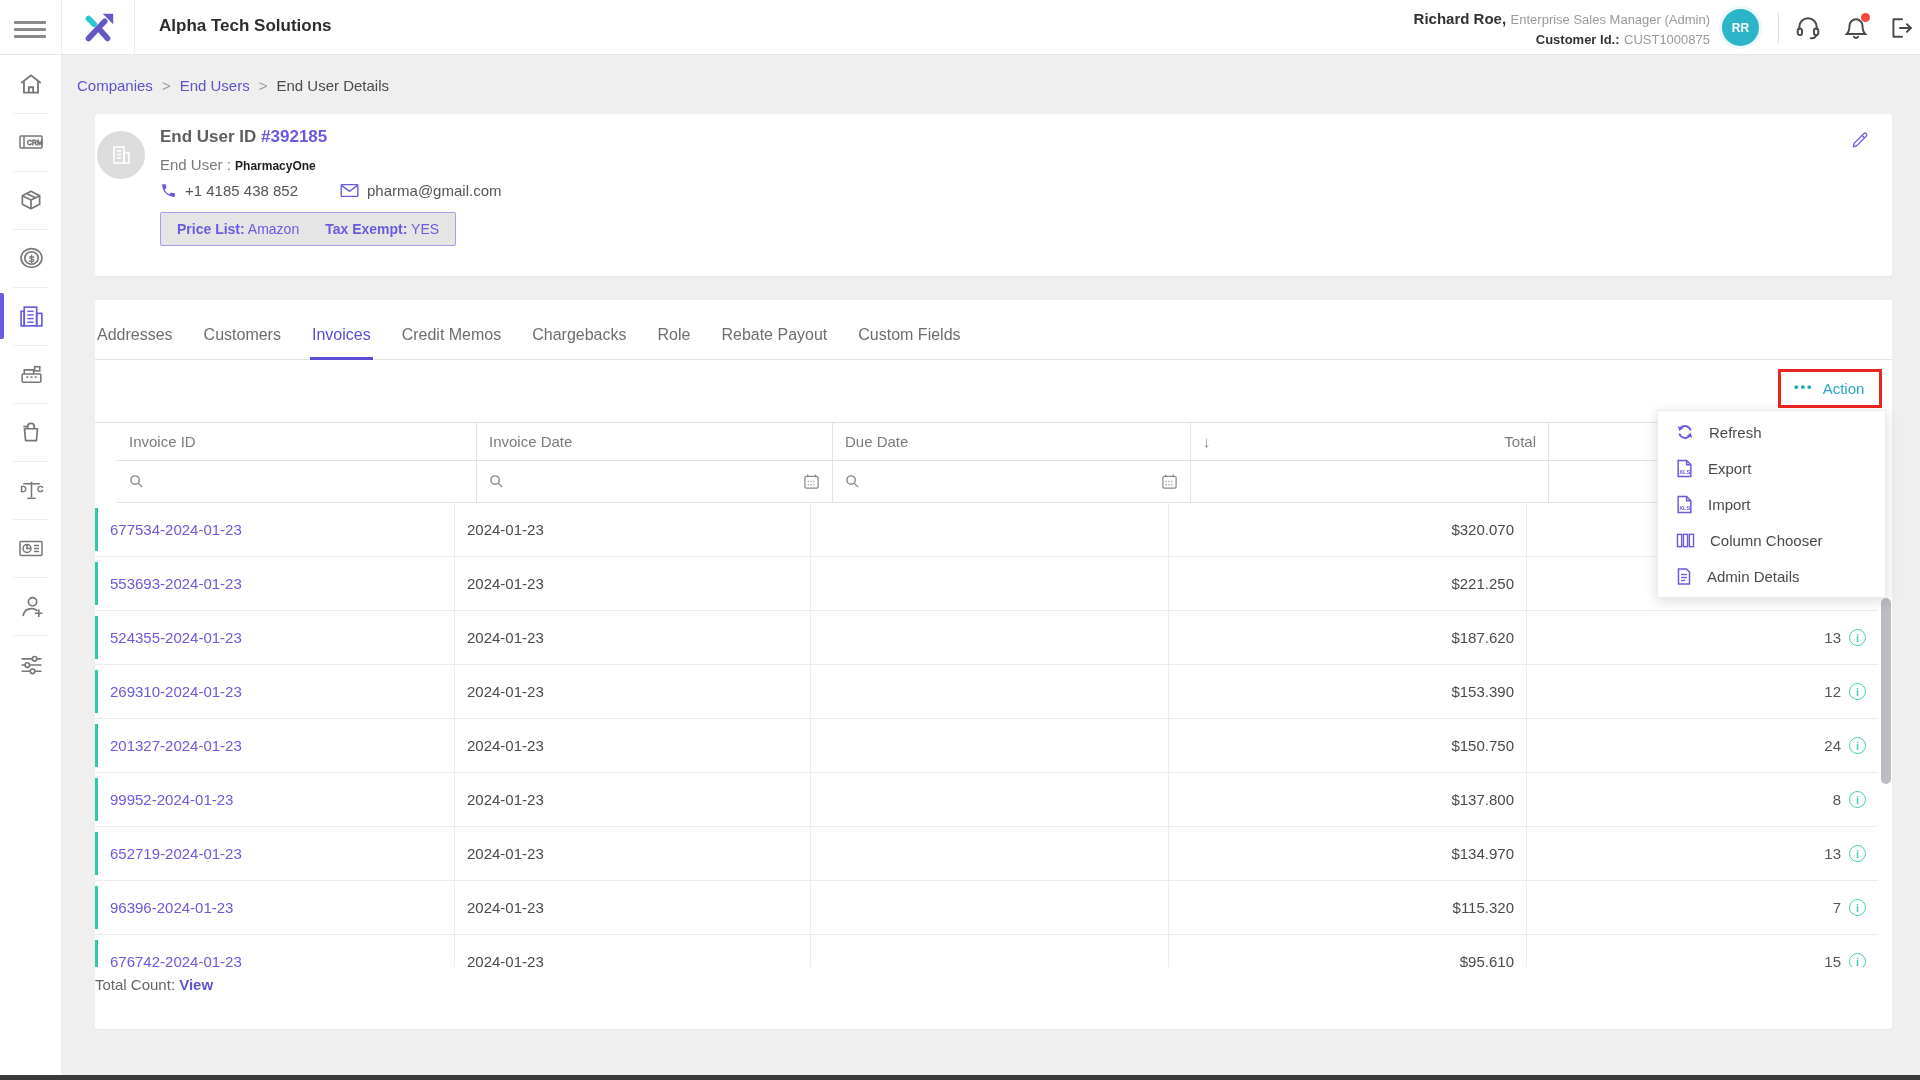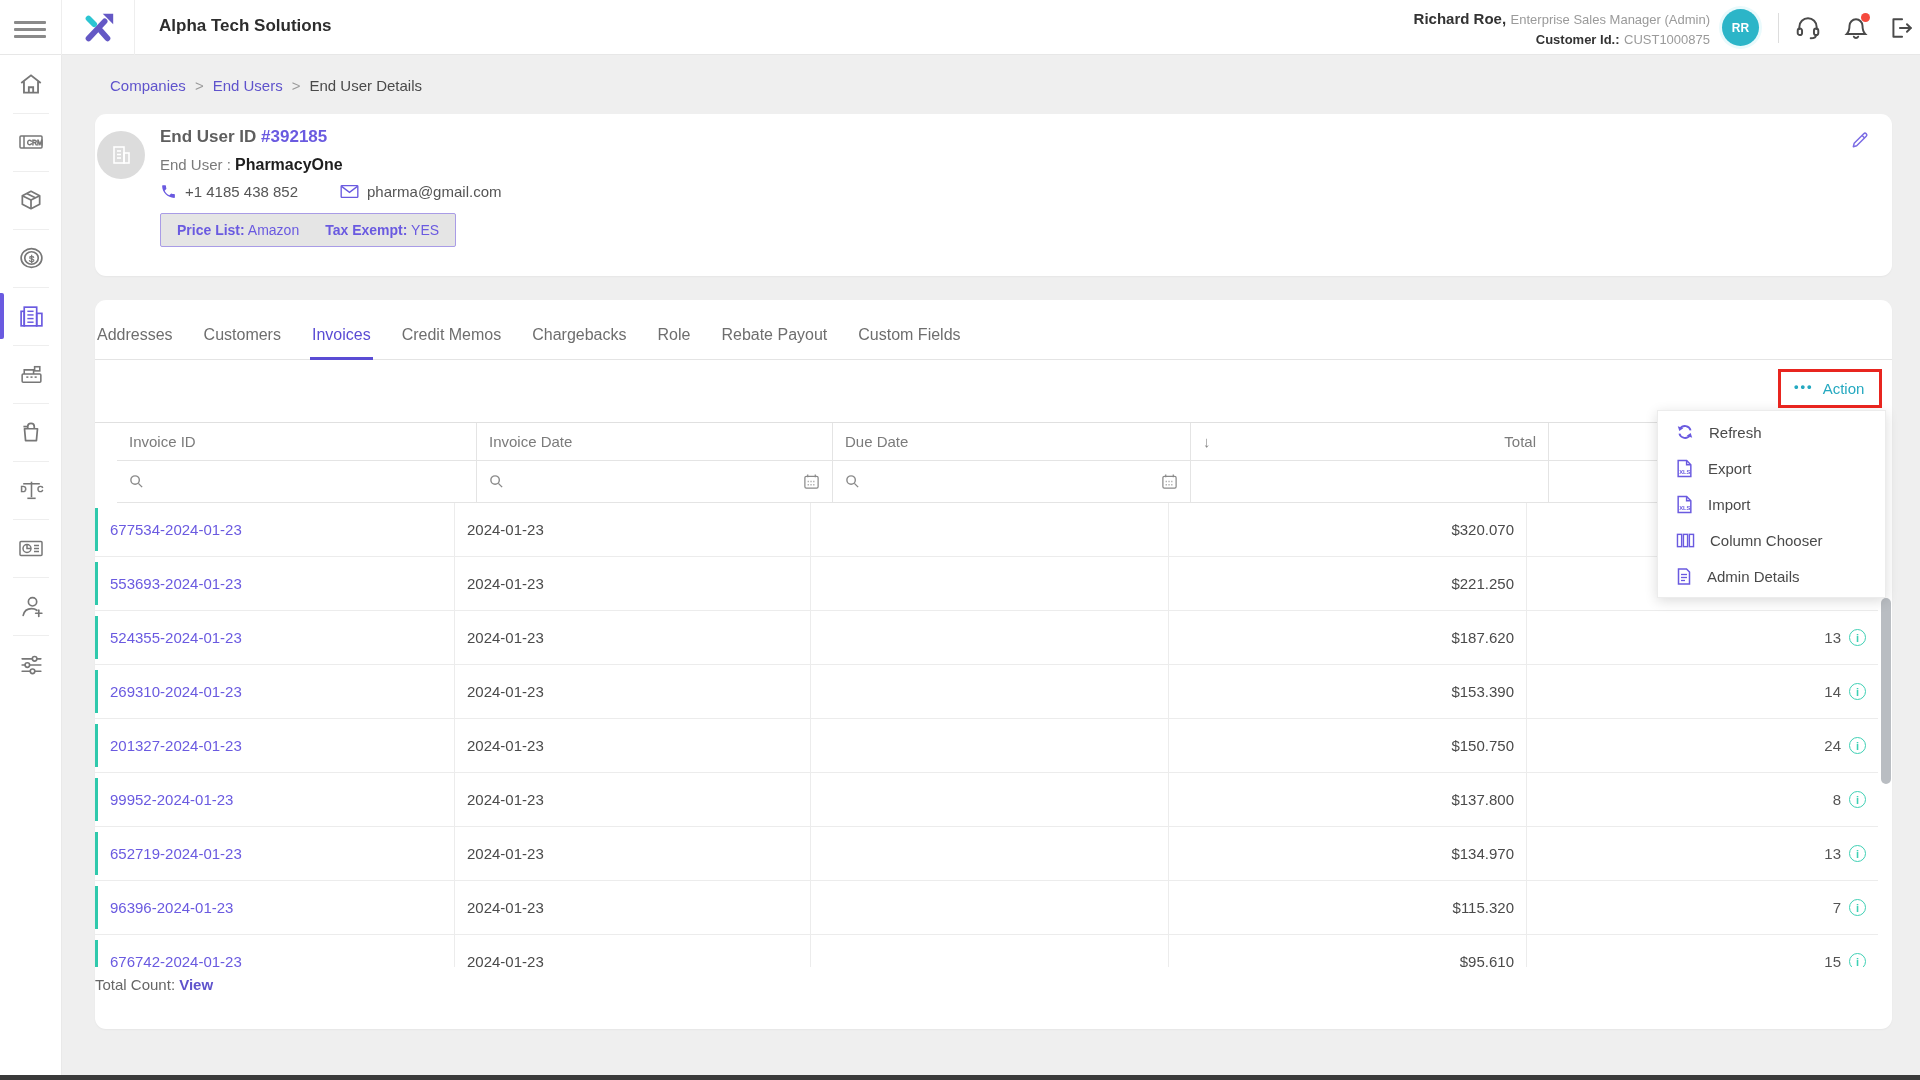--- a/index.html
+++ b/index.html
@@ -24,33 +24,33 @@
   
   .sidebar { position:absolute; left:0; top:55px; width:62px; height:1021px; background:#fff; border-right:1px solid #e9e9e9; z-index:15; }
   .side-item { position:relative; width:62px; height:58px; display:flex; align-items:center; justify-content:center; cursor:pointer; }
   .side-item + .side-item::before { content:""; position:absolute; top:0; left:13px; right:13px; height:1px; background:#eee; }
   .side-item.active::after { content:""; position:absolute; left:0; top:6px; width:4px; height:46px; background:#6a5ae0; border-radius:0 2px 2px 0; }
   .side-item svg { stroke:#777; }
   .side-item.active svg { stroke:#6a5ae0; }
 
   
   .content { position:absolute; left:62px; top:55px; width:1858px; height:1021px; background:#efefef; }
-  .breadcrumb { position:absolute; left:48px; top:22px; font-size:15px; color:#8a8a8a; }
+  .breadcrumb { position:absolute; left:15px; top:22px; font-size:15px; color:#8a8a8a; }
   .breadcrumb a { color:#5f53cc; text-decoration:none; cursor:pointer; }
   .breadcrumb .sep { margin:0 9px; color:#9a9a9a; }
   .breadcrumb .current { color:#4a4a4a; }
 
-  .card { background:#fff; border-radius:11px; box-shadow:0 1px 2px rgba(0,0,0,.04); }
+  .card { background:#fff; border-radius:3px; box-shadow:0 1px 2px rgba(0,0,0,.04); }
   .card1 { position:absolute; left:33px; top:59px; width:1797px; height:162px; }
   .uc-avatar { position:absolute; left:2px; top:17px; width:48px; height:48px; border-radius:50%; background:#dcdcdc; display:flex; align-items:center; justify-content:center; }
   .uc-body { position:absolute; left:65px; top:13px; }
   .uc-title { font-size:17px; color:#5e5e5e; font-weight:bold; }
   .uc-title .uid { color:#6a5ae0; }
   .uc-name { margin-top:9px; font-size:15px; color:#7a7a7a; }
-  .uc-name b { color:#1e1e1e; font-size:16px; }
+  .uc-name b { color:#1e1e1e; font-size:12px; }
   .uc-contact { margin-top:9px; font-size:15px; color:#555; display:flex; align-items:center; gap:8px; }
   .uc-contact .gap { width:26px; }
   .uc-tags { margin-top:13px; display:inline-flex; gap:26px; padding:8px 16px; background:#e5e5e5; border:1px solid #a99ce6; border-radius:2px; font-size:14px; color:#6a5ae0; }
   .uc-tags b { font-weight:bold; }
   .edit-btn { position:absolute; right:22px; top:16px; cursor:pointer; }
 
   .card2 { position:absolute; left:33px; top:245px; width:1797px; height:729px; }
   .tabs { display:flex; align-items:flex-end; gap:27px; height:60px; border-bottom:1px solid #e4e4e4; }
   .tab { font-size:16px; color:#6e6e6e; padding:0 2px 15px; cursor:pointer; white-space:nowrap; }
   .tab.active { color:#5a4cd4; border-bottom:3px solid #5a4cd4; margin-bottom:-1px; padding-bottom:13px; }
@@ -397,21 +397,21 @@
       </div>
       <div class="trow">
         <div class="td id">
             <span class="rowbar"></span>
             <a>269310-2024-01-23</a>
           </div>
         <div class="td">2024-01-23</div>
         <div class="td"></div>
         <div class="td right">$153.390</div>
         <div class="td count">
-            <span>14</span>
+            <span>12</span>
             <i class="info-i">i</i>
           </div>
       </div>
       <div class="trow">
         <div class="td id">
             <span class="rowbar"></span>
             <a>201327-2024-01-23</a>
           </div>
         <div class="td">2024-01-23</div>
         <div class="td"></div>

